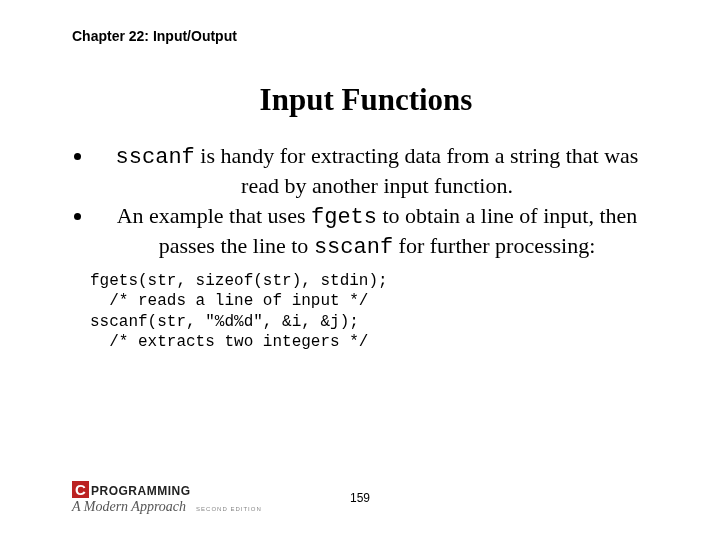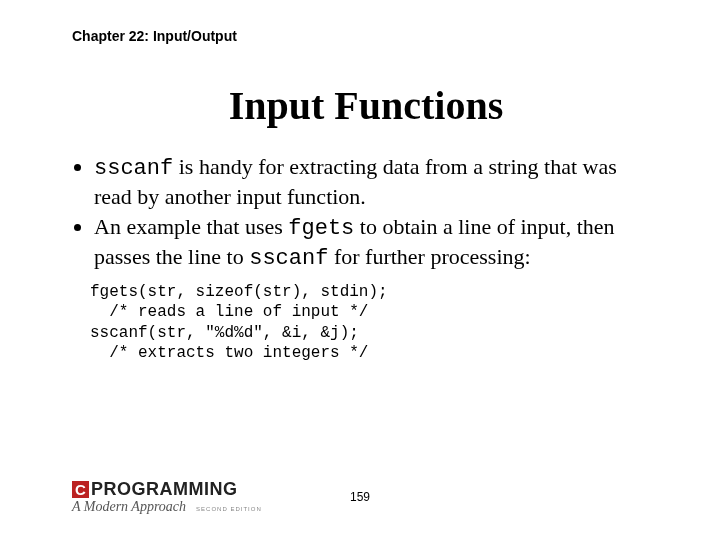--- a/index.html
+++ b/index.html
@@ -12,27 +12,28 @@
     position: relative;
     padding: 28px 60px 0 72px;
   }
   .chapter {
     font-family: Arial, Helvetica, sans-serif;
     font-weight: bold;
     font-size: 14px;
   }
   .title {
     text-align: center;
-    font-size: 40px;
+    font-size: 31px;
     margin: 38px 0 24px 0;
   }
   .bullets {
     font-size: 22px;
     line-height: 1.28;
     padding-left: 22px;
+    text-align: center;
   }
   .bullets li { margin-bottom: 2px; }
   code, .mono, pre {
     font-family: "Courier New", Courier, monospace;
   }
   .mono { font-size: 22px; }
   .code-block {
     font-family: "Courier New", Courier, monospace;
     font-size: 16px;
     line-height: 1.28;
@@ -60,21 +61,21 @@
     font-size: 15px;
     width: 17px; height: 17px;
     text-align: center;
     line-height: 17px;
     margin-right: 2px;
   }
   .logo-text {
     font-family: Arial, sans-serif;
     font-weight: 800;
     letter-spacing: 0.5px;
-    font-size: 18px;
+    font-size: 12px;
     color: #222;
   }
   .logo-sub {
     font-family: "Times New Roman", serif;
     font-style: italic;
     font-size: 14px;
     color: #555;
     margin-top: 2px;
   }
   .logo-ed {

